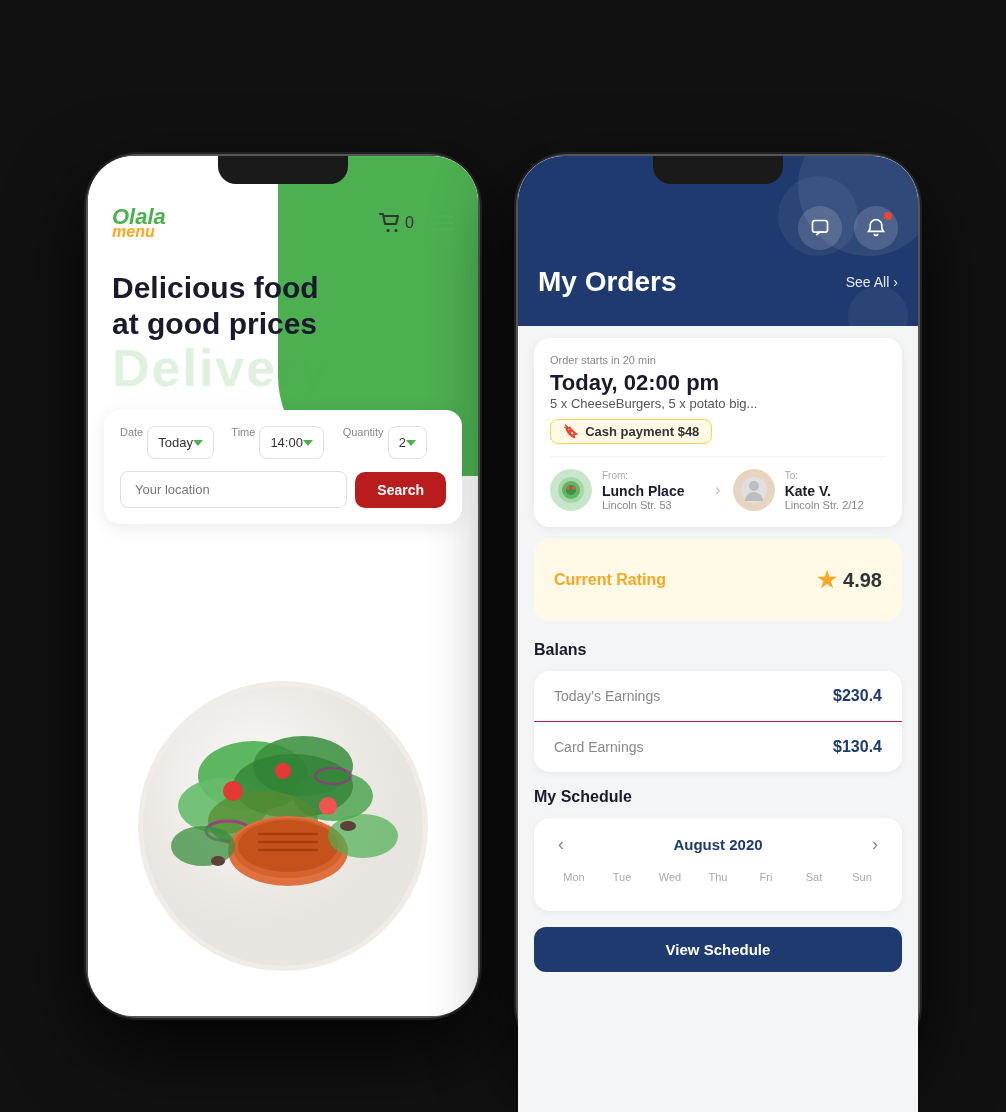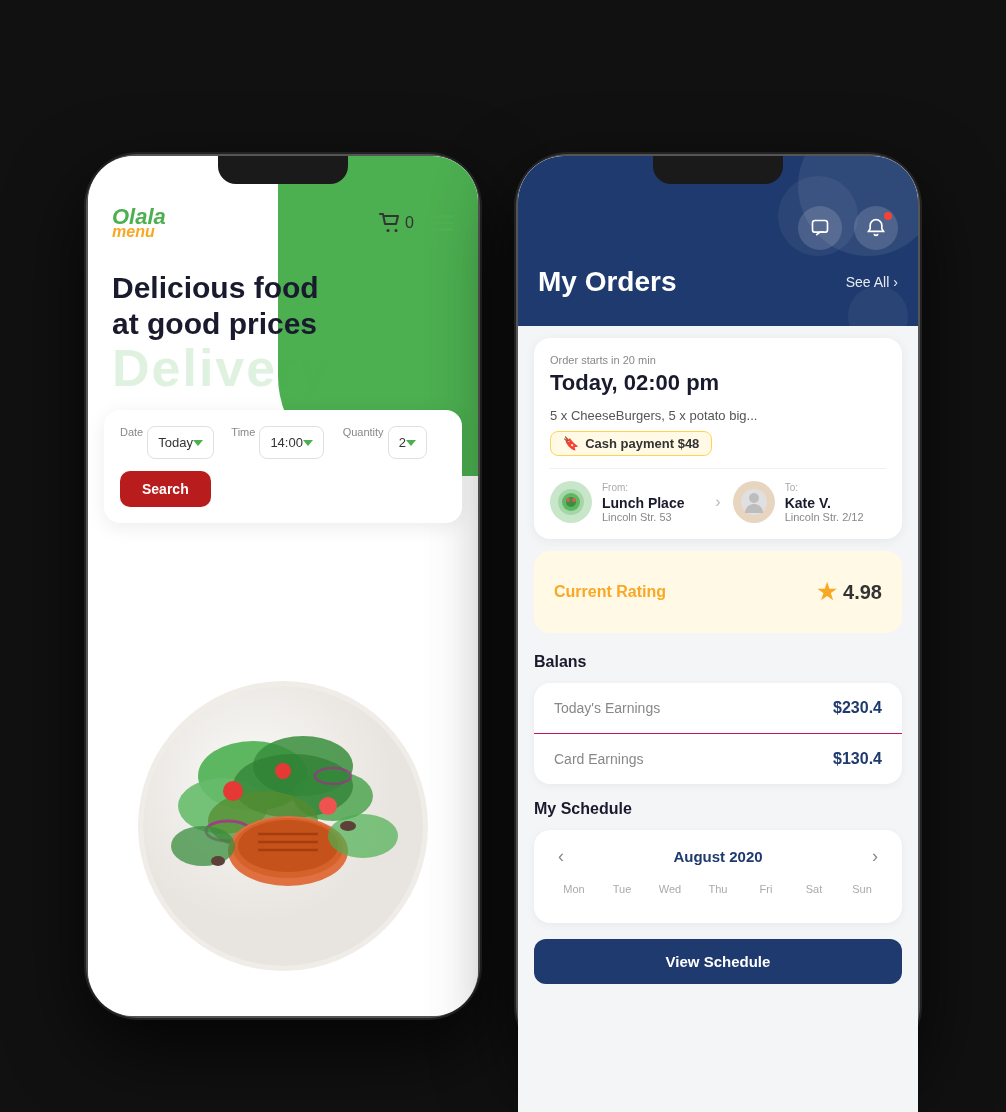--- a/index.html
+++ b/index.html
@@ -390,21 +390,21 @@
     .order-starts {
       font-size: 11px;
       color: #888;
       margin-bottom: 4px;
     }
 
     .order-time {
       font-size: 22px;
       font-weight: 800;
       color: #1a1a2e;
-      margin-bottom: 12px;
+      margin-bottom: 0;
     }
 
     .order-items {
       font-size: 13px;
       color: #555;
       margin-bottom: 8px;
     }
 
     .payment-badge {
       display: inline-flex;
@@ -672,20 +672,21 @@
             </div>
             <div class="form-field">
               <span class="form-label">Quantity</span>
               <div class="form-select">
                 <span>2</span>
                 <div class="dropdown-arrow"></div>
               </div>
             </div>
           </div>
           <div class="location-row">
+            <input class="location-input" type="text" placeholder="Your location" style="">
             <button class="search-btn">Search</button>
           </div>
         </div>
 
         <div style="position:absolute; bottom:40px; left:50%; transform:translateX(-50%); width:300px; height:300px; z-index:5;">
           <svg viewBox="0 0 300 300" width="300" height="300">
 
             <circle cx="150" cy="150" r="145" fill="#f0ede8" filter="url(#shadow)"></circle>
             <circle cx="150" cy="150" r="140" fill="#f5f2ed"></circle>
             <defs>

